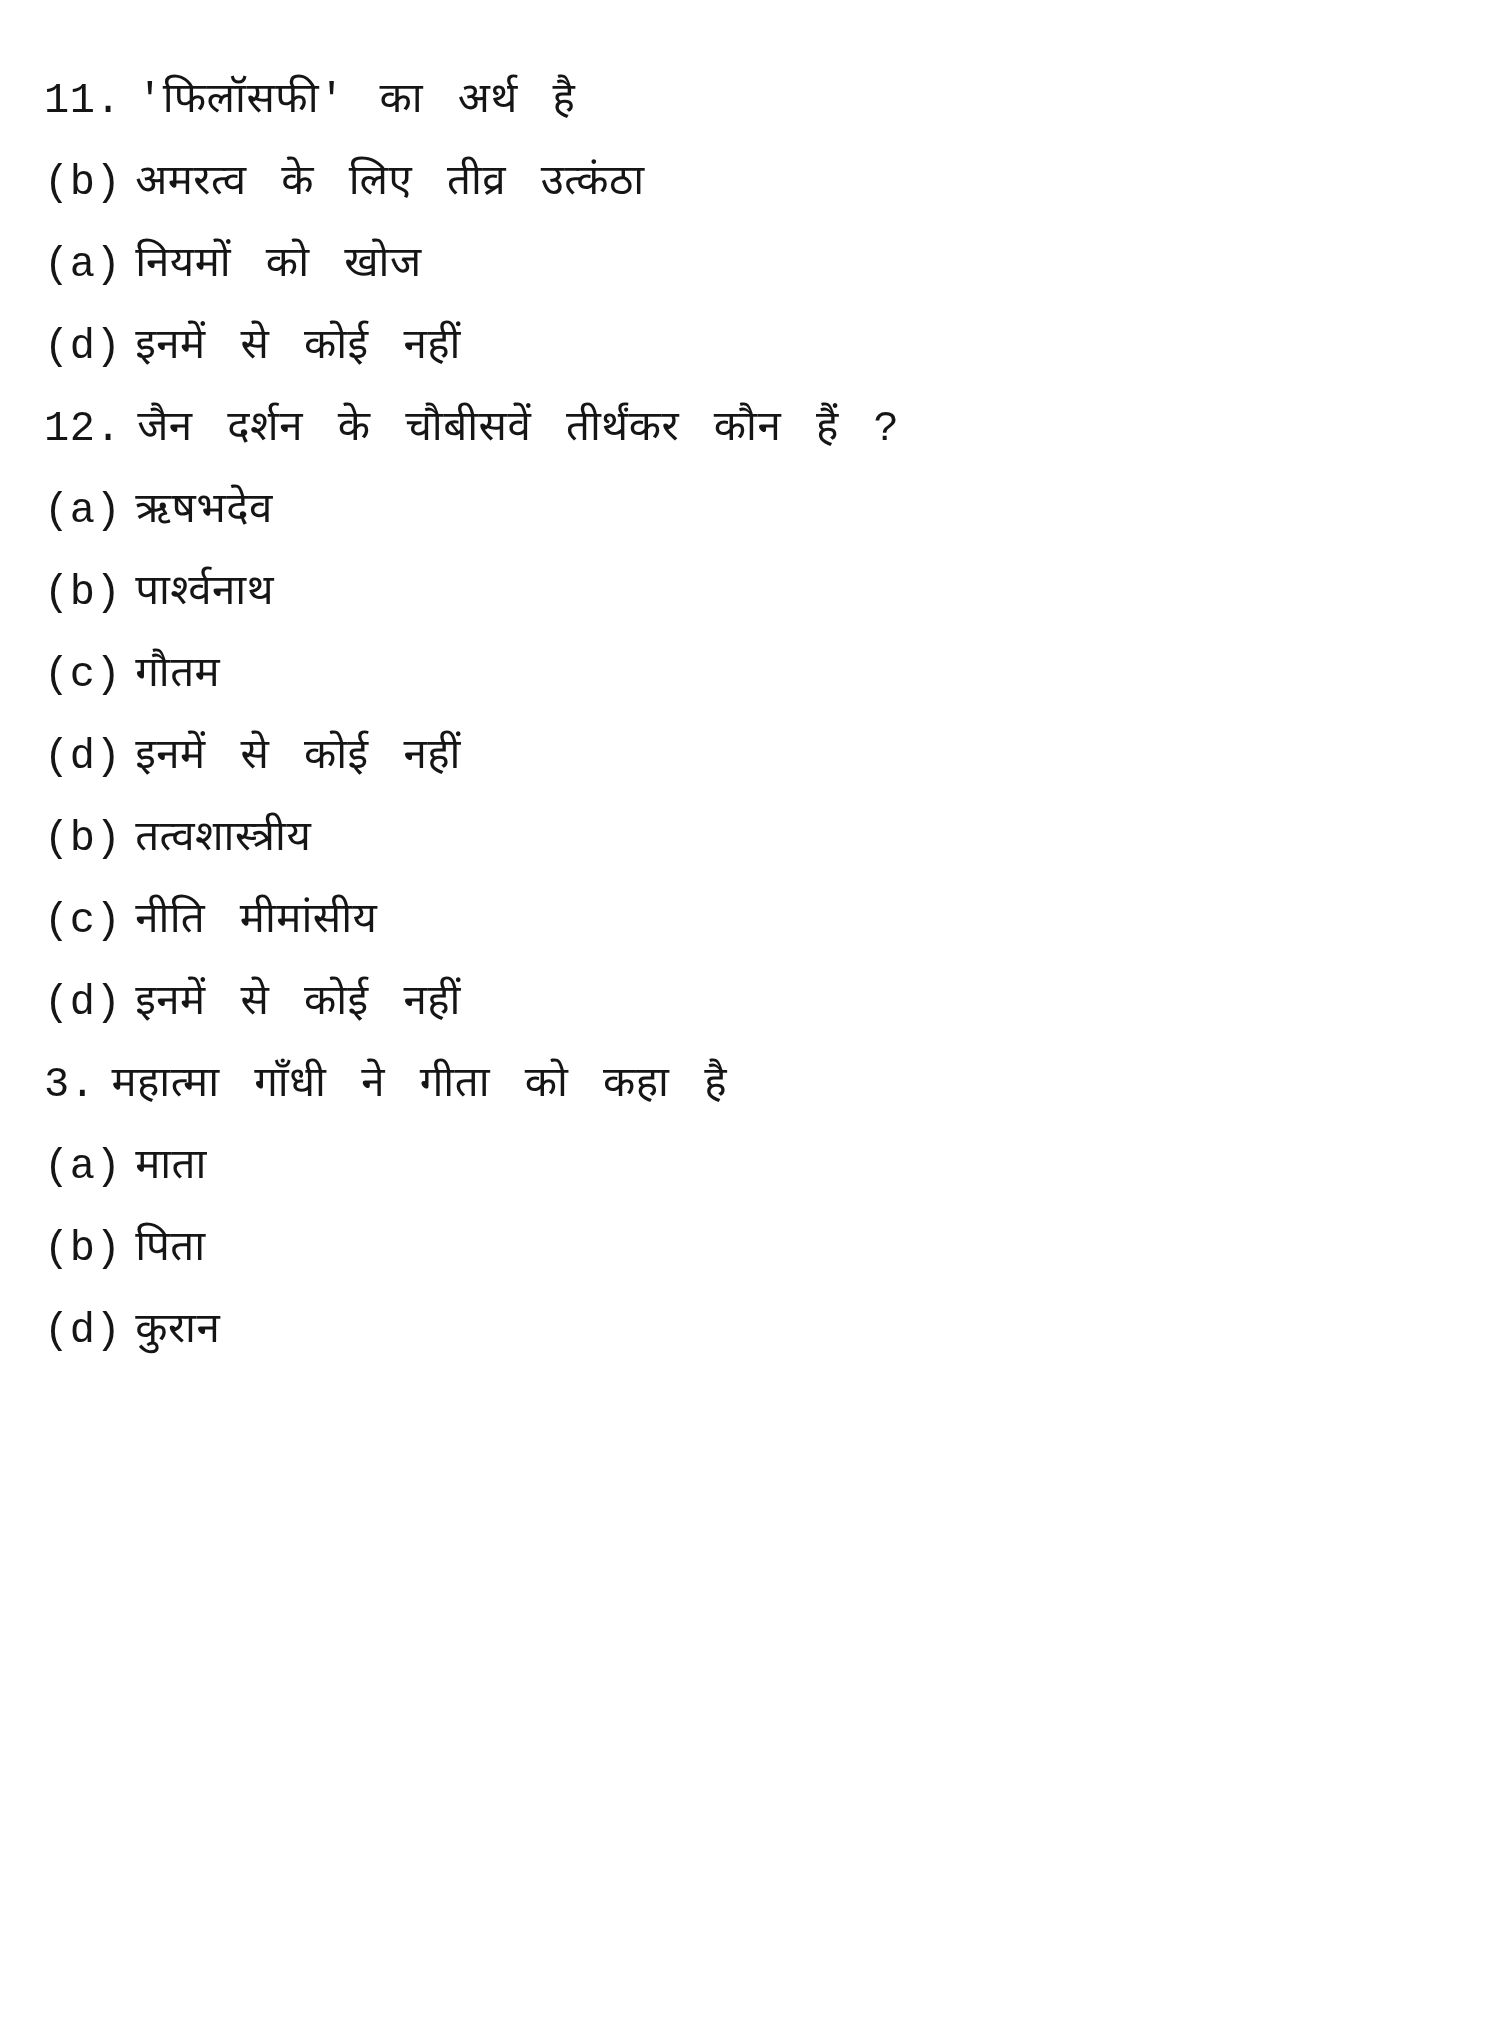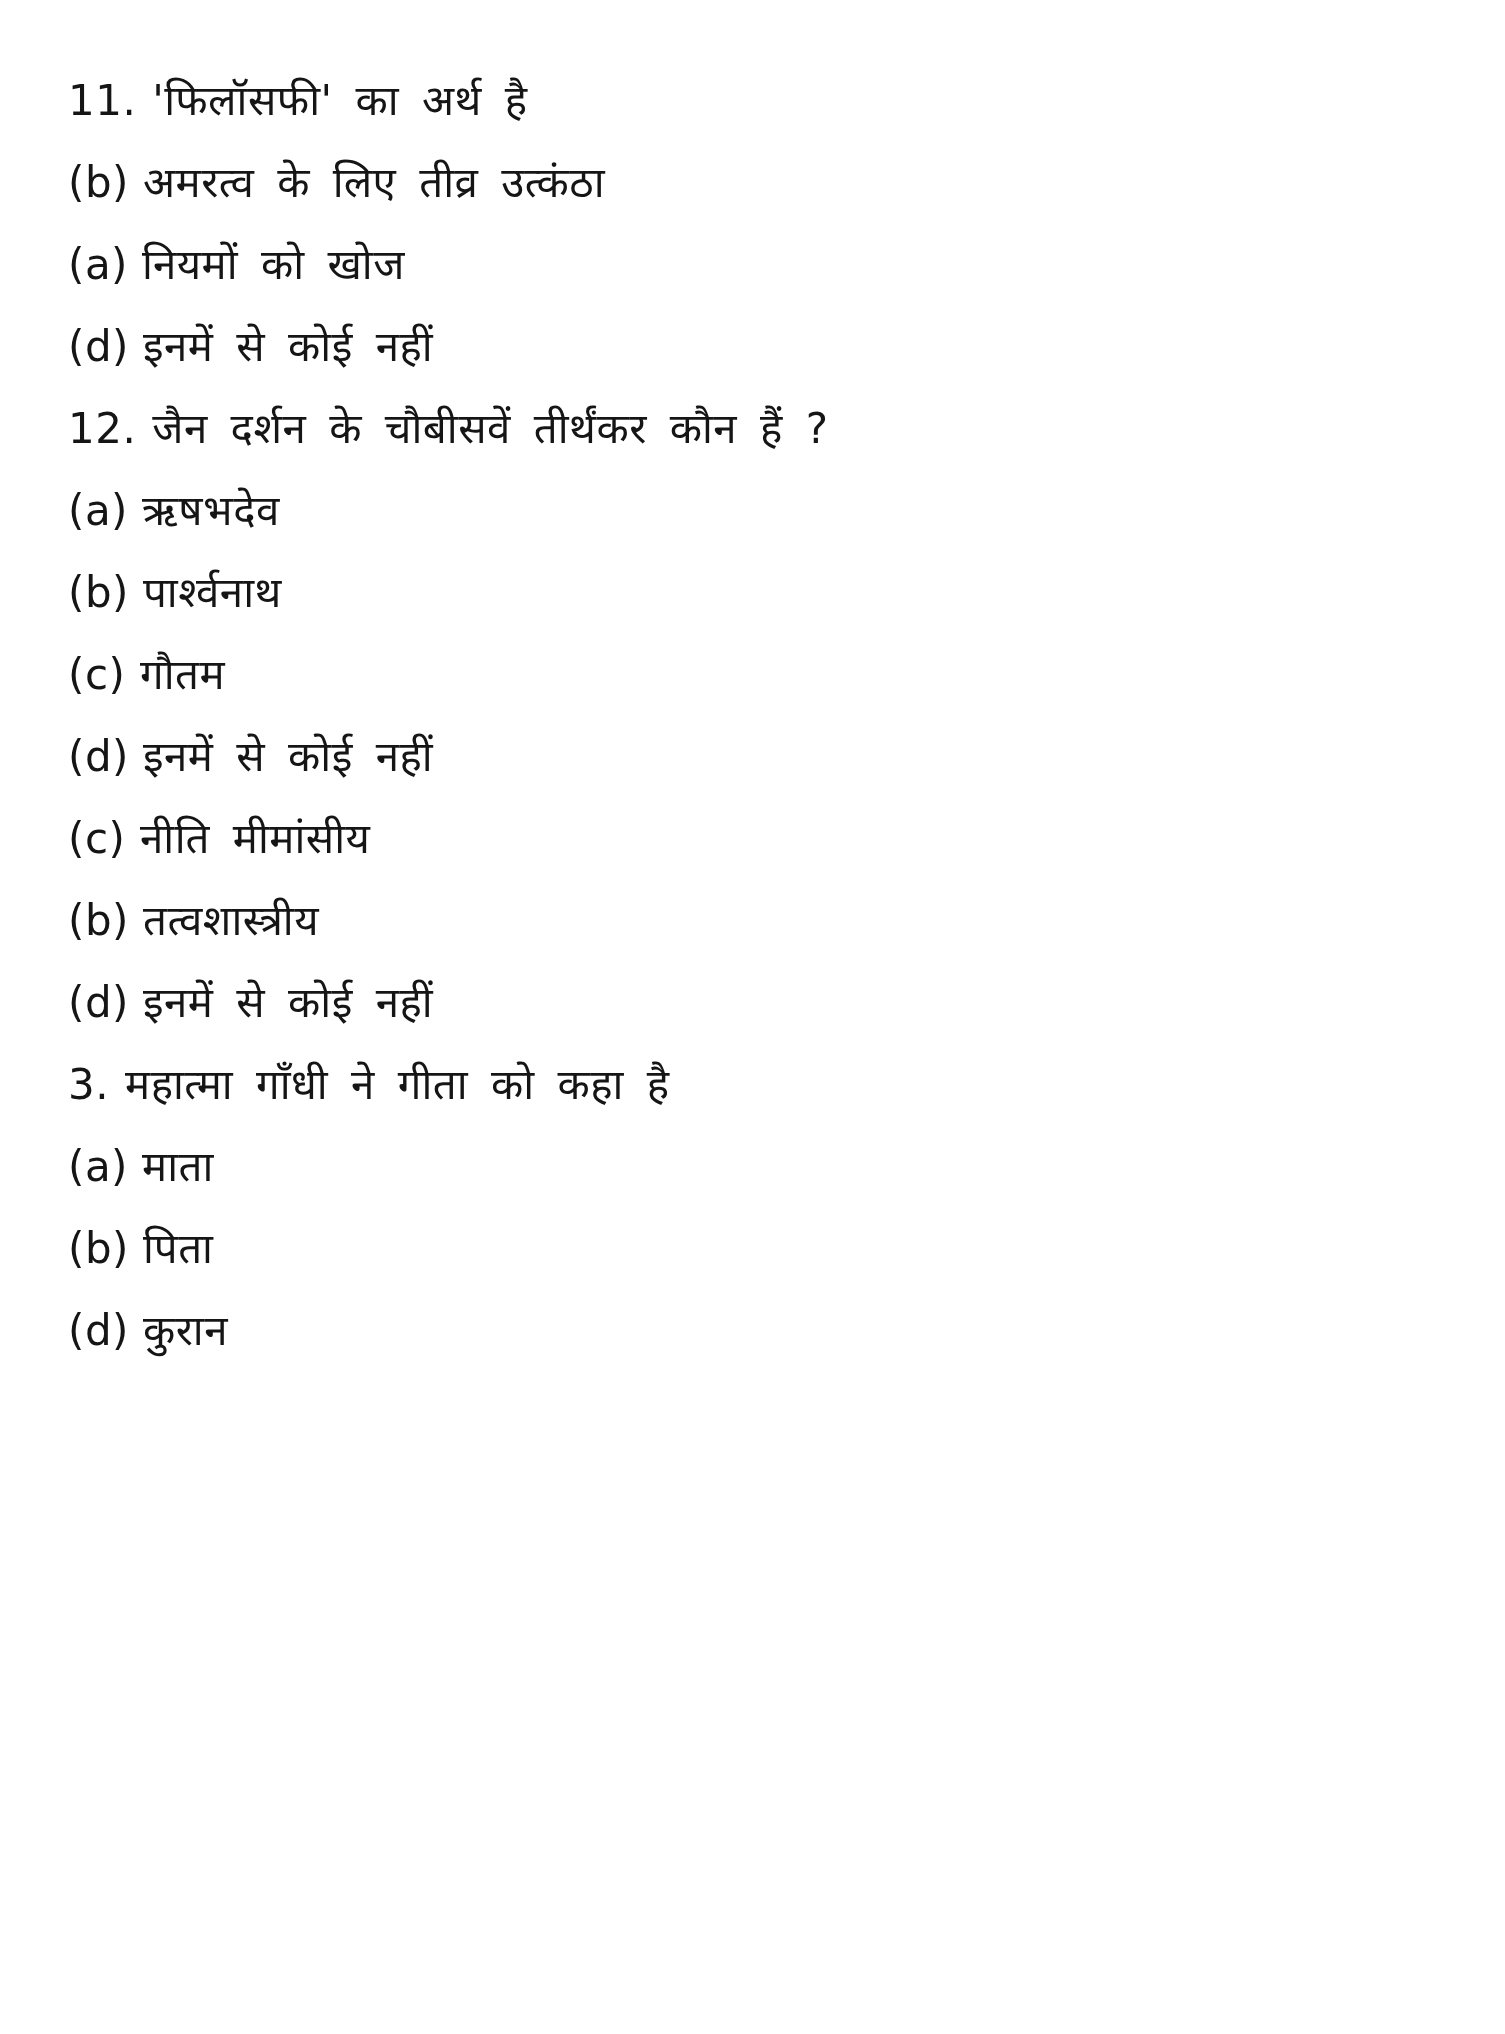--- a/index.html
+++ b/index.html
@@ -9,21 +9,22 @@
   body {
     width: 1505px;
     min-height: 2034px;
     font-family: "DejaVu Sans", sans-serif;
     color: #151515;
   }
   .page {
     width: 1234px;
     min-height: 2034px;
     background: #ffffff;
-    padding: 76px 40px 60px 68px;
+    padding: 76px 40px 60px 44px;
+    font-family: Liberation Mono, monospace;
   }
   .line {
     font-size: 42px;
     line-height: 50px;
     margin-bottom: 32px;
     white-space: nowrap;
     letter-spacing: 0.5px;
     word-spacing: 9px;
   }
   .q-line .q-num {
@@ -74,24 +75,24 @@
     <div class="line opt-line">
       <span class="opt-label">(c)</span><span class="opt-text">गौतम</span>
     </div>
     <div class="line opt-line">
       <span class="opt-label">(d)</span><span class="opt-text">इनमें से कोई नहीं</span>
     </div>
   </div>
 
   <div class="question-block">
     <div class="line opt-line">
-      <span class="opt-label">(c)</span><span class="opt-text">नीति मीमांसीय</span>
+      <span class="opt-label">(b)</span><span class="opt-text">तत्वशास्त्रीय</span>
     </div>
     <div class="line opt-line">
-      <span class="opt-label">(b)</span><span class="opt-text">तत्वशास्त्रीय</span>
+      <span class="opt-label">(c)</span><span class="opt-text">नीति मीमांसीय</span>
     </div>
     <div class="line opt-line">
       <span class="opt-label">(d)</span><span class="opt-text">इनमें से कोई नहीं</span>
     </div>
   </div>
 
   <div class="question-block">
     <div class="line q-line">
       <span class="q-num">3.</span><span class="q-text">महात्मा गाँधी ने गीता को कहा है</span>
     </div>

